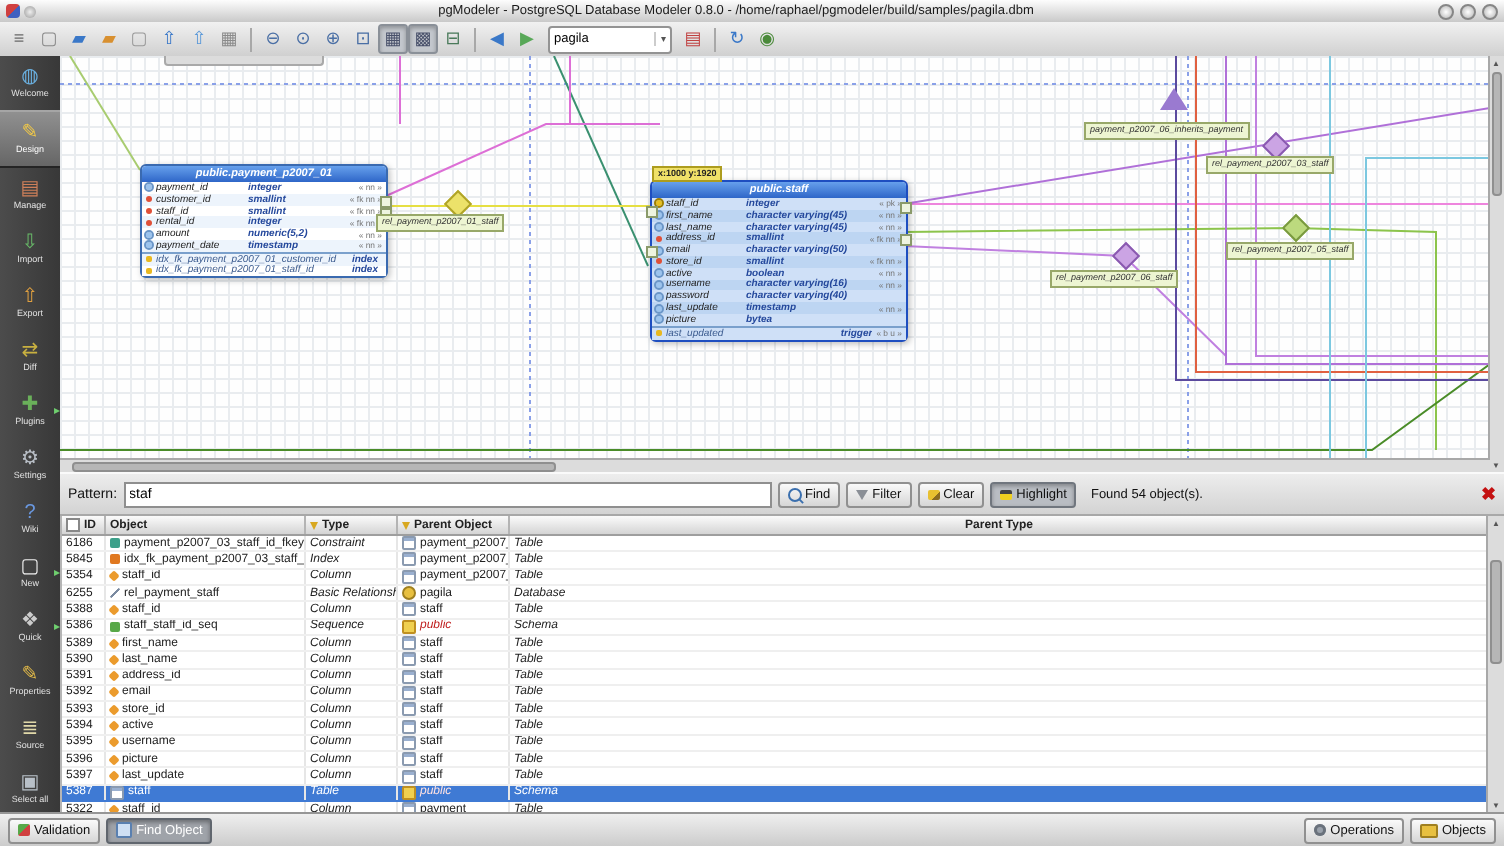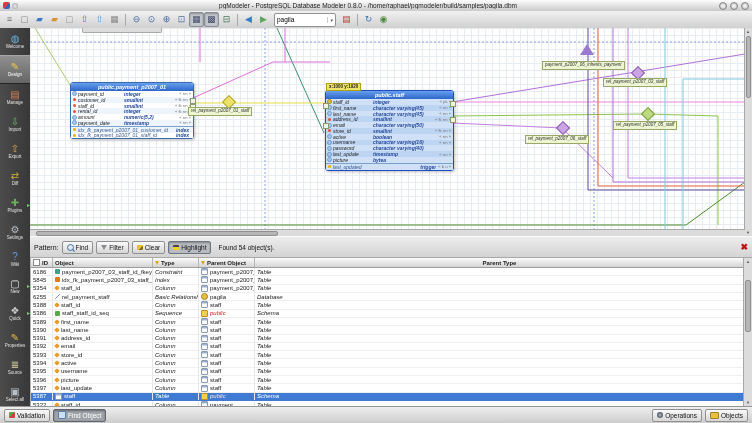--- a/index.html
+++ b/index.html
@@ -483,20 +483,21 @@
   <span class="sbarr" style="top:0;left:1px">▲</span>
   <div class="thumb"></div>
   <span class="sbarr" style="bottom:0;left:1px">▼</span>
 </div>
 <div class="hsb">
   <div class="thumb"></div>
 </div>
 
 <div class="findpanel">
   <span>Pattern:</span>
+  <input type="text" value="staf" style="">
   <div class="fbtn">
     <span class="ic-mag"></span>
     <span>Find</span>
   </div>
   <div class="fbtn">
     <span class="ic-funnel"></span>
     <span>Filter</span>
   </div>
   <div class="fbtn">
     <span class="ic-broom"></span>

